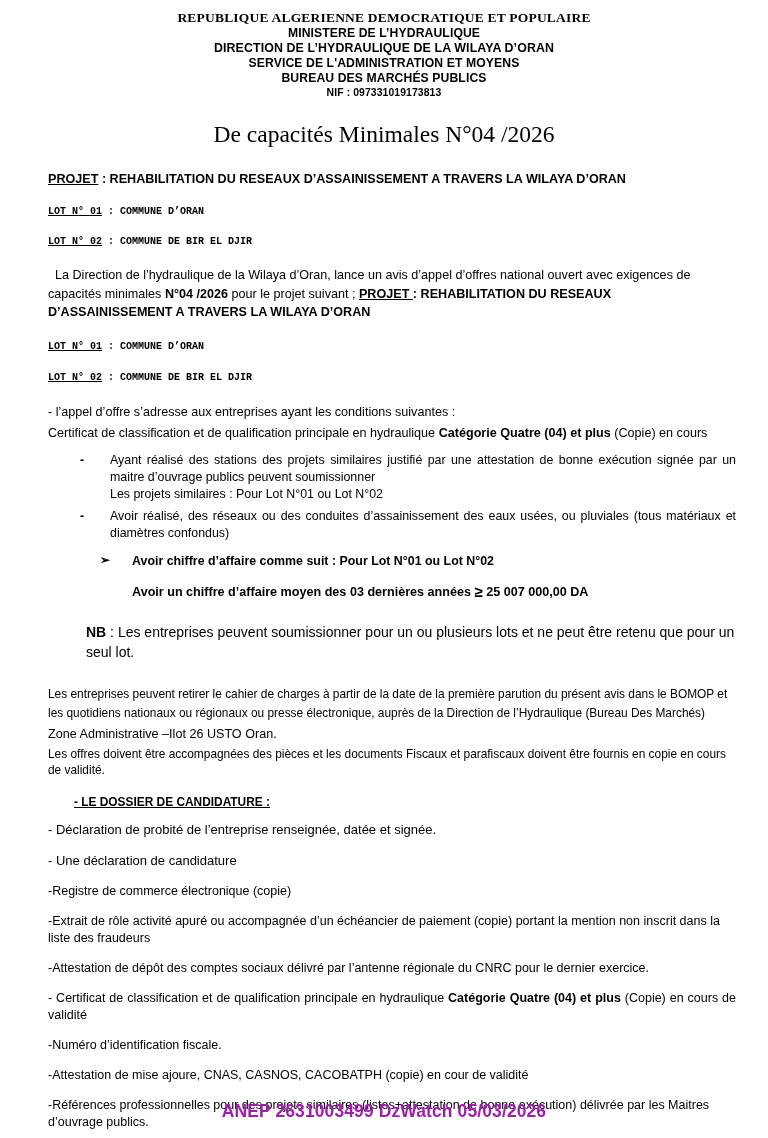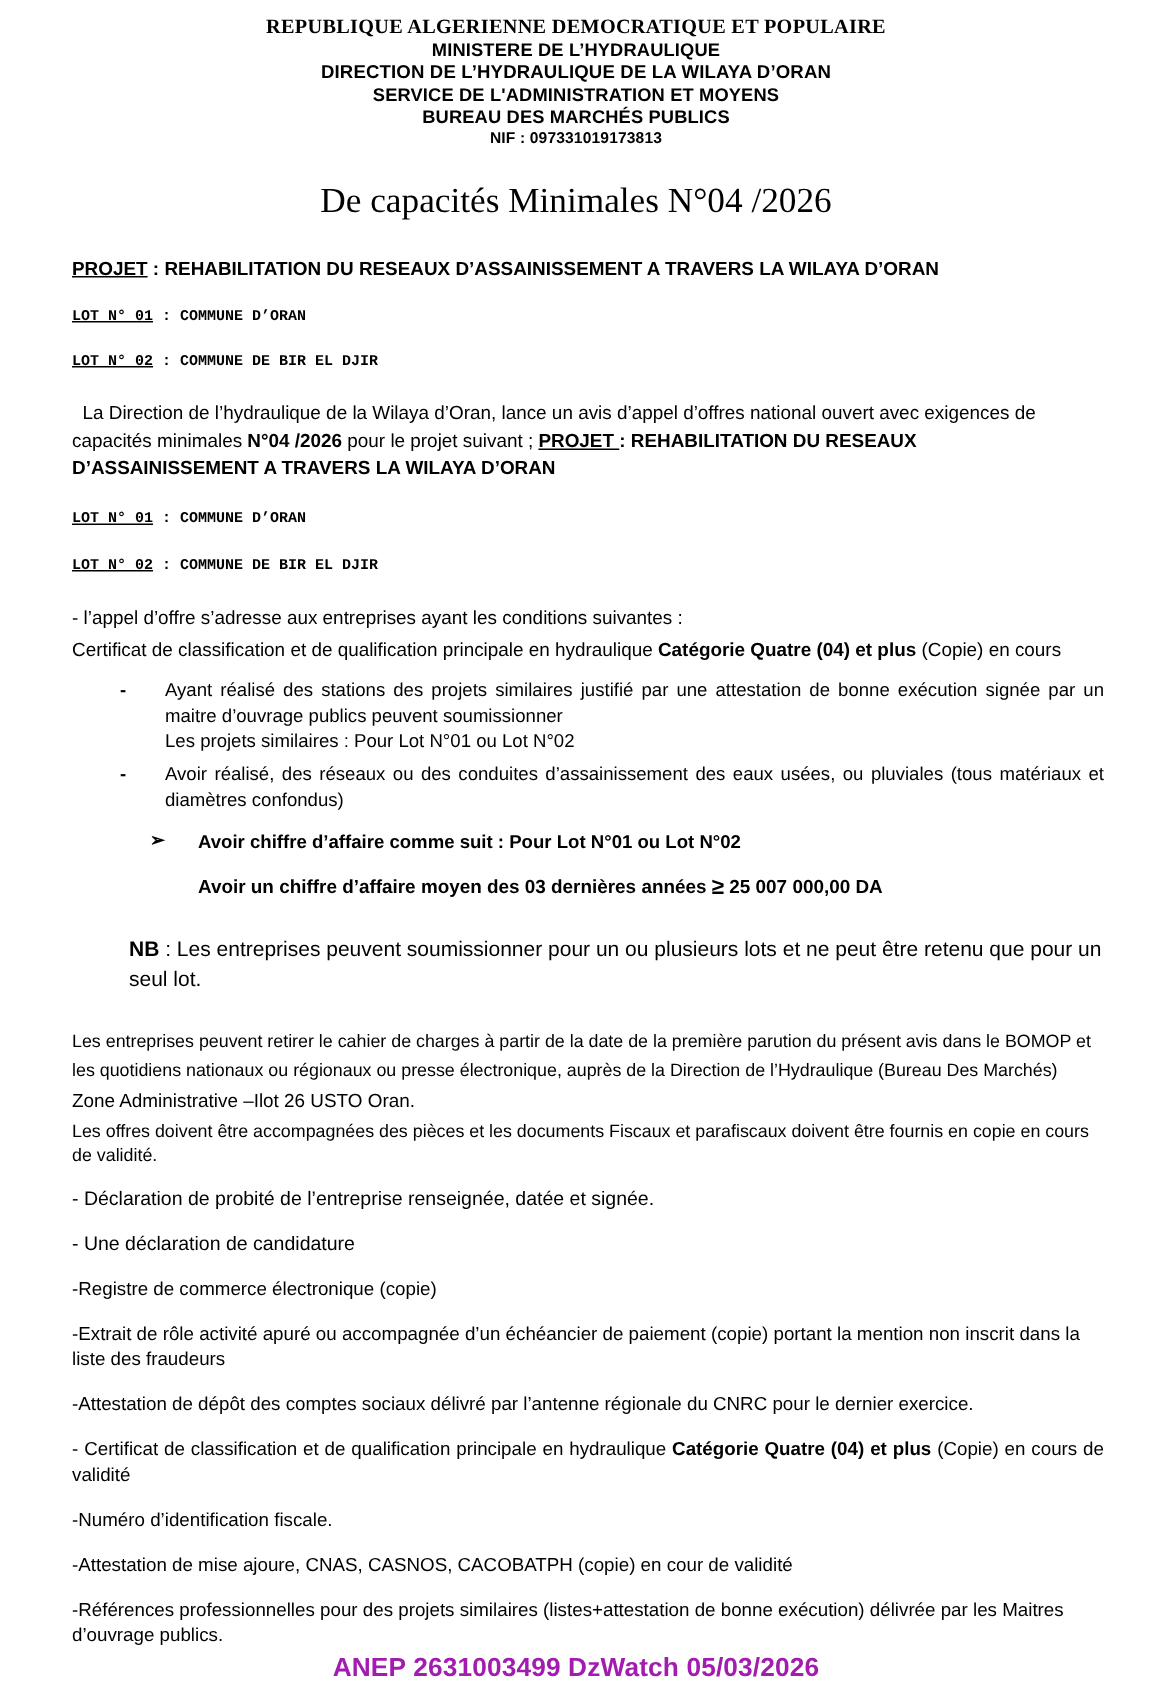--- a/index.html
+++ b/index.html
@@ -257,20 +257,23 @@
       <span class="b">NB</span><span> : Les entreprises peuvent soumissionner pour un ou plusieurs lots et ne peut être retenu que pour un seul lot.</span>
     </div>
 
     <div class="retrait-block">
       <div>Les entreprises peuvent retirer le cahier de charges à partir de la date de la première parution du présent avis dans le BOMOP et</div>
       <div>les quotidiens nationaux ou régionaux ou presse électronique, auprès de la Direction de l’Hydraulique (Bureau Des Marchés)</div>
       <div class="l3">Zone Administrative –Ilot 26 USTO Oran.</div>
       <div class="l4 tighter">Les offres doivent être accompagnées des pièces et les documents Fiscaux et parafiscaux doivent être fournis en copie en cours de validité.</div>
     </div>
 
+    <div class="dossier-head">
+      <span class="u">- LE DOSSIER DE CANDIDATURE :</span>
+    </div>
 
     <div class="dossier-list">
       <div class="item first">- Déclaration de probité de l’entreprise renseignée, datée et signée.</div>
       <div class="item">- Une déclaration de candidature</div>
       <div class="item sm">-Registre de commerce électronique (copie)</div>
       <div class="item sm">-Extrait de rôle activité apuré ou accompagnée d’un échéancier de paiement (copie) portant la mention non inscrit dans la liste des fraudeurs</div>
       <div class="item sm">-Attestation de dépôt des comptes sociaux délivré par l’antenne régionale du CNRC pour le dernier exercice.</div>
       <div class="item sm just">
         <span>- Certificat de classification et de qualification principale en hydraulique </span><span class="b">Catégorie Quatre (04) et plus</span><span> (Copie) en cours de validité</span>
       </div>

